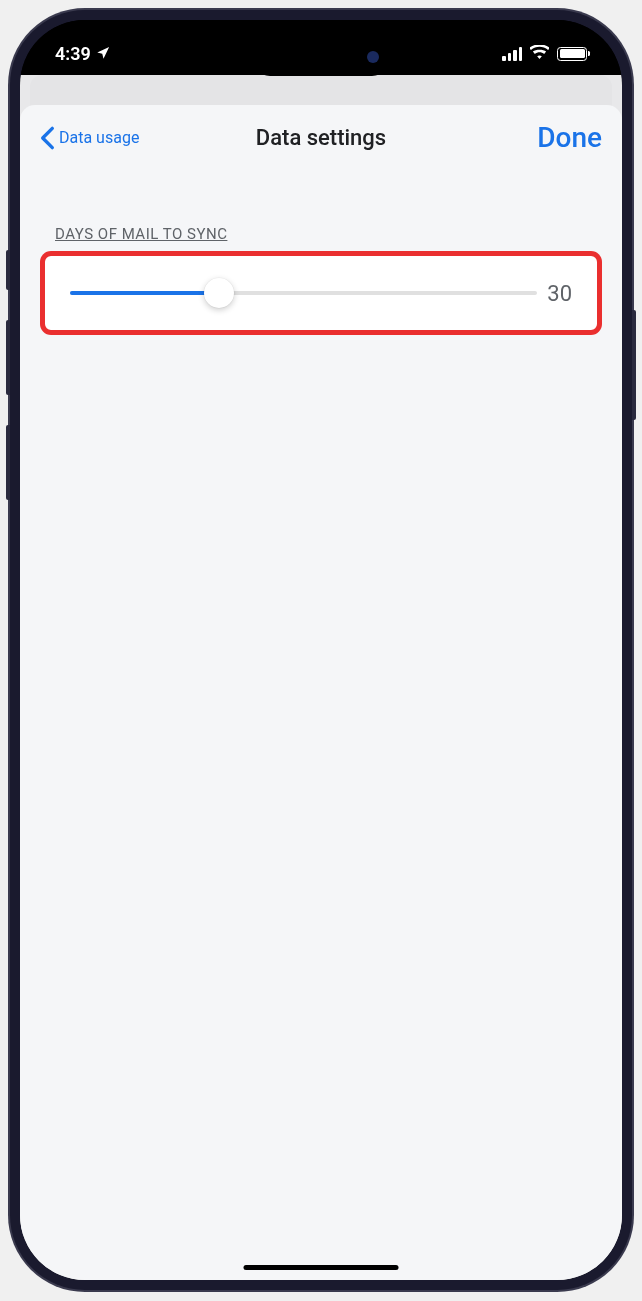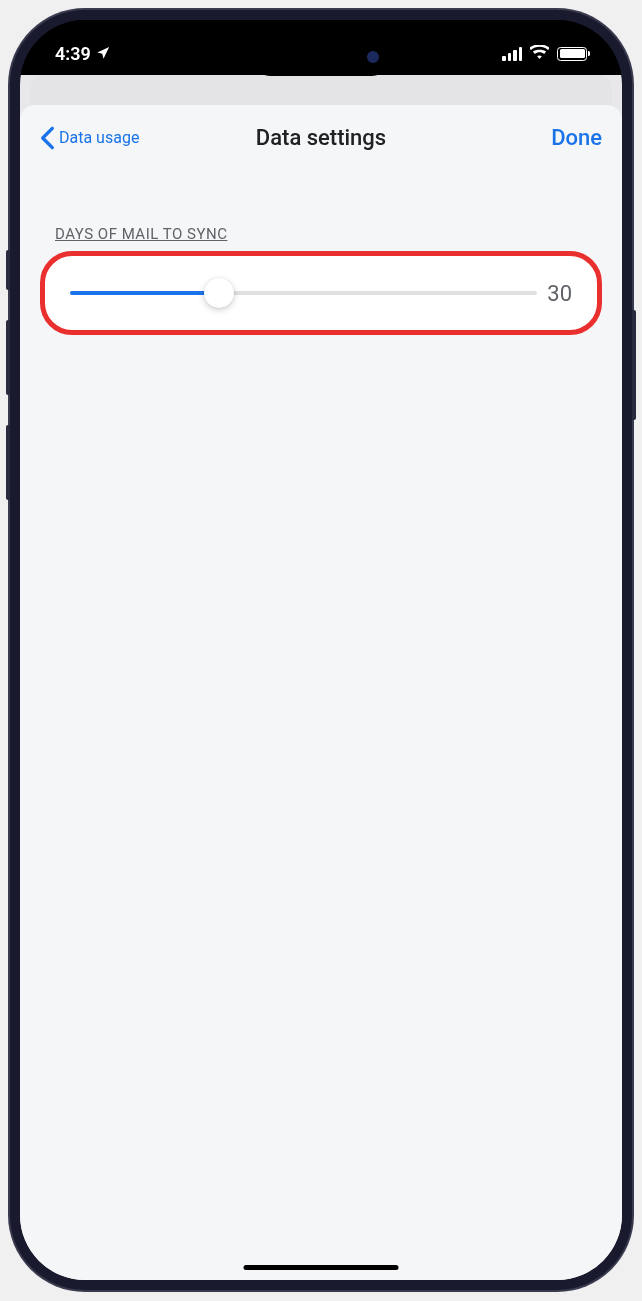--- a/index.html
+++ b/index.html
@@ -196,37 +196,37 @@
     .nav-title {
       font-size: 22px;
       font-weight: 500;
       color: #202124;
       position: absolute;
       left: 50%;
       transform: translateX(-50%);
     }
     .nav-done {
       color: #1a73e8;
-      font-size: 22px;
+      font-size: 28px;
       font-weight: 500;
     }
     .content {
       padding: 55px 20px 0;
     }
     .section-header {
       font-size: 15px;
       color: #5f6368;
       letter-spacing: 0.5px;
       text-transform: uppercase;
       padding: 0 15px 8px;
       text-decoration: underline;
     }
     .slider-card {
       background: #fff;
-      border-radius: 32px;
+      border-radius: 11px;
       padding: 22px 25px;
       display: flex;
       align-items: center;
       border: 5px solid #ea2f2f;
     }
     .slider-container {
       flex: 1;
       position: relative;
       height: 30px;
       display: flex;

